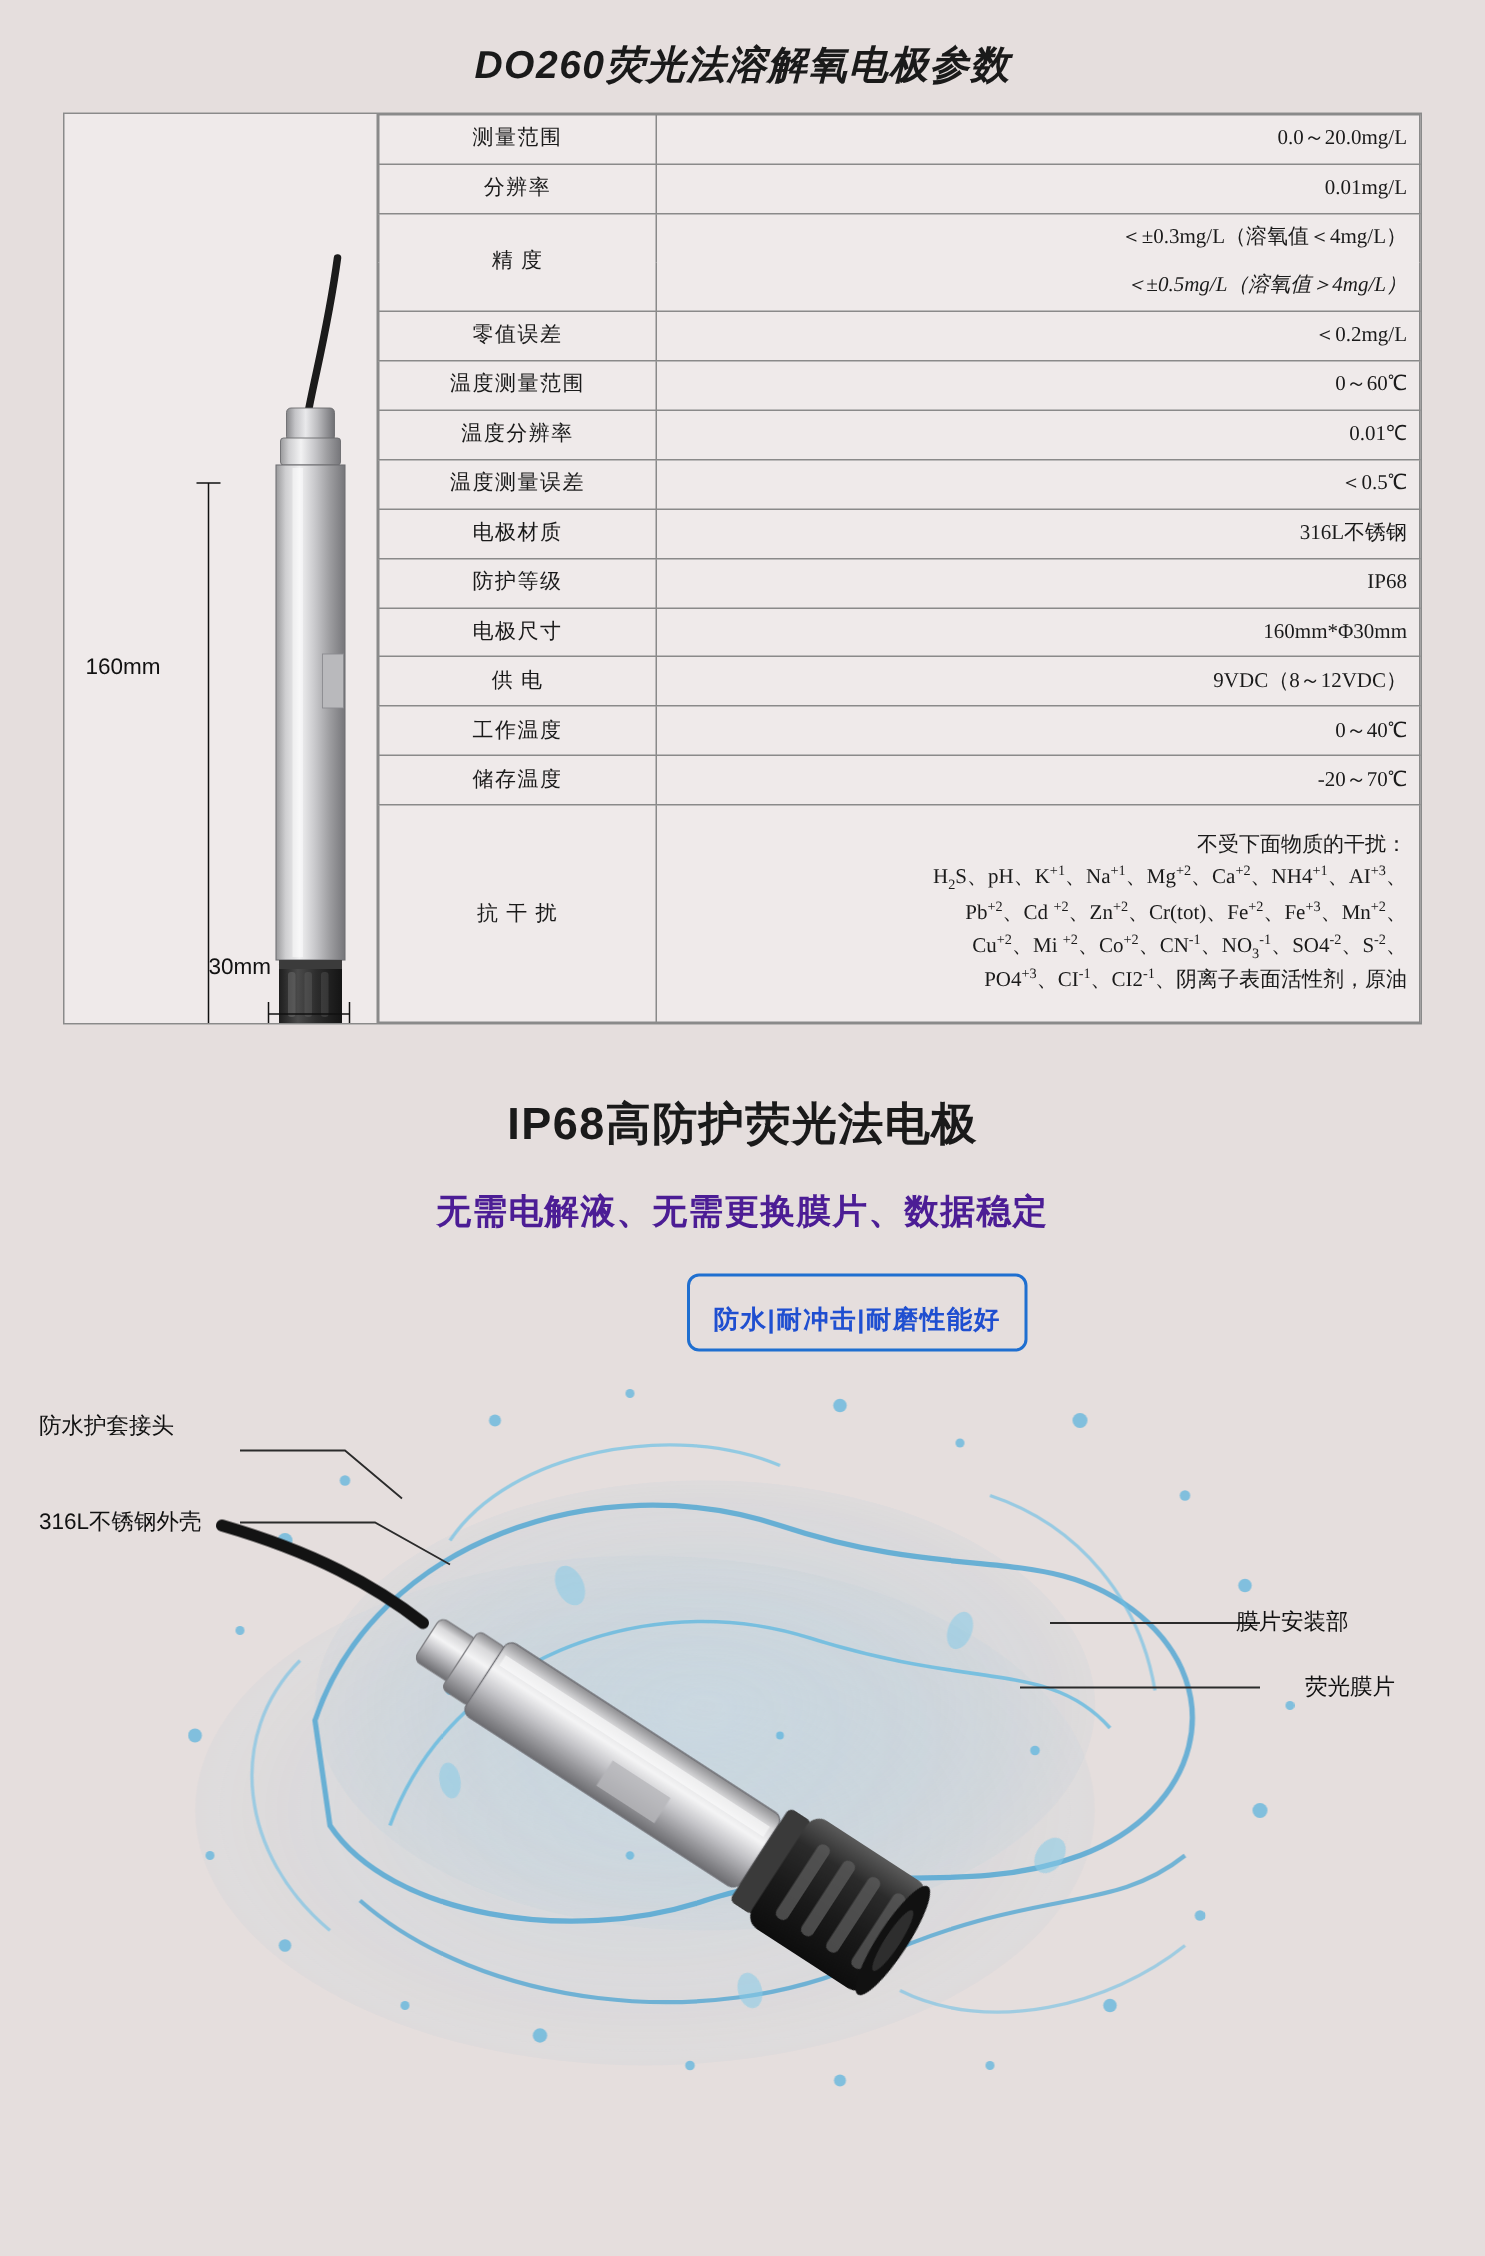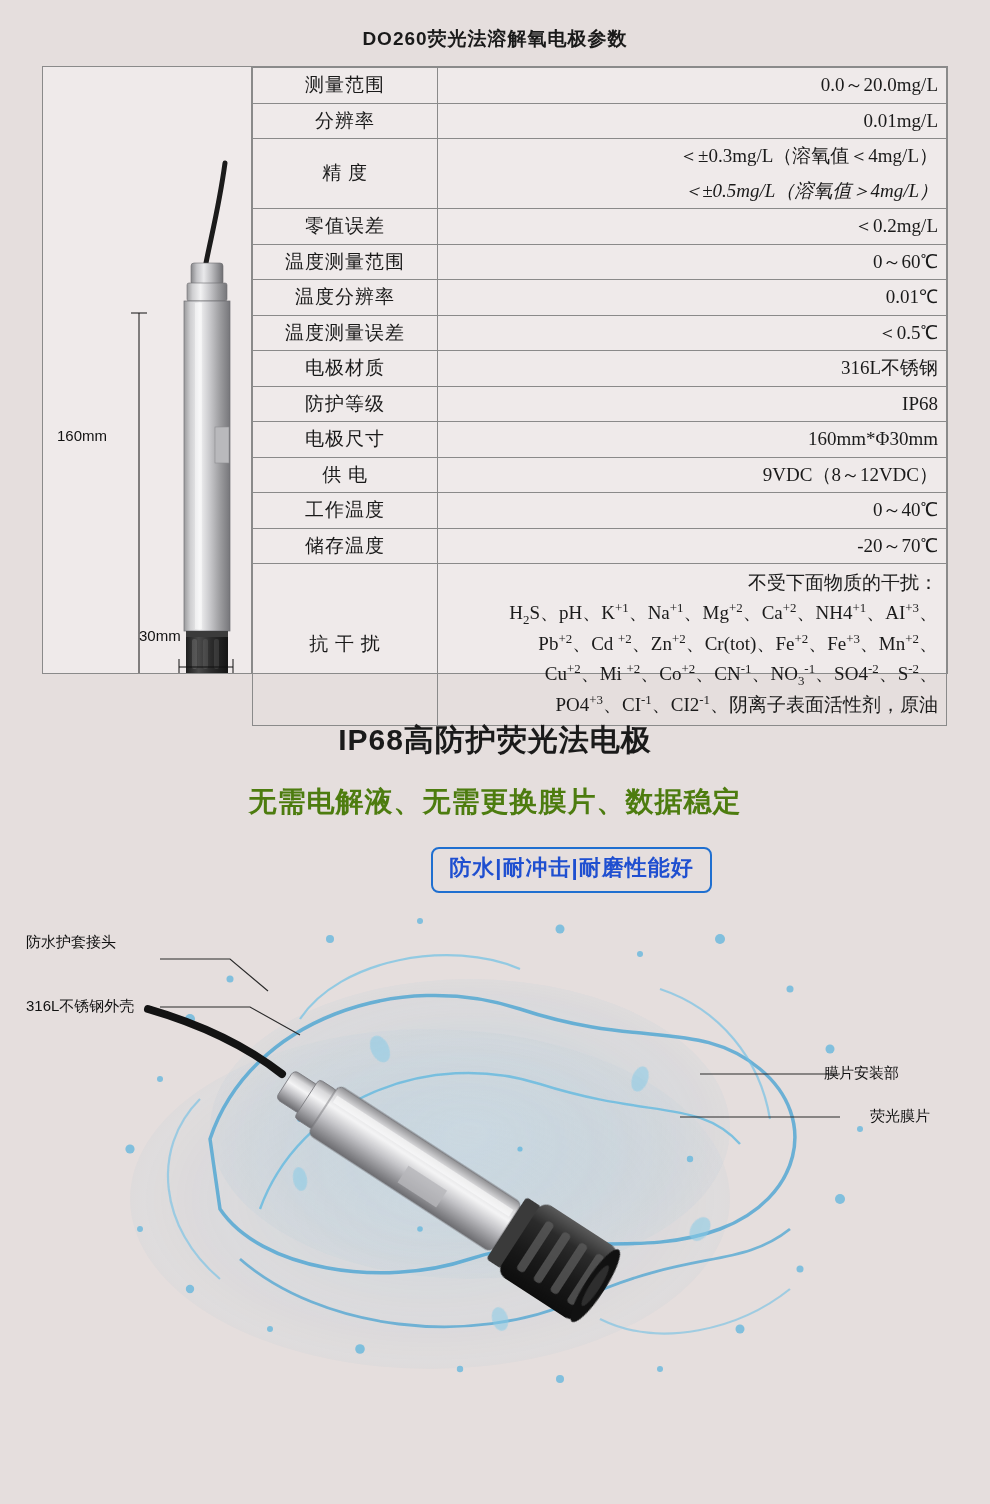--- a/index.html
+++ b/index.html
@@ -12,26 +12,27 @@
     background: #e5dedd;
     font-family: "Liberation Sans", sans-serif;
     color: #1a1a1a;
     position: relative;
     overflow: hidden;
   }
 
   
   .spec-title {
     text-align: center;
-    font-size: 19px;
+    font-size: 26px;
     font-weight: bold;
     letter-spacing: 1px;
     padding-top: 26px;
     padding-bottom: 14px;
     font-family: "Liberation Sans", sans-serif;
+    font-style: italic;
   }
 
   .spec-block {
     margin: 0 42px 0 42px;
     border: 1px solid #8a8a8a;
     background: #efeaea;
     display: flex;
     height: 608px;
     box-sizing: border-box;
   }
@@ -40,21 +41,21 @@
     width: 208px;
     border-right: 1px solid #8a8a8a;
     position: relative;
     flex: none;
   }
 
   .spec-table {
     flex: 1;
     border-collapse: collapse;
     font-family: "Liberation Serif", serif;
-    font-size: 19px;
+    font-size: 14px;
     padding-left: 21px;
   }
   .spec-table td {
     border: 1px solid #8a8a8a;
     padding: 3px 8px;
     vertical-align: middle;
     line-height: 1.5;
   }
   .spec-table td.k {
     width: 168px;
@@ -103,40 +104,40 @@
   
   .mid-title {
     text-align: center;
     font-size: 30px;
     font-weight: bold;
     letter-spacing: 1px;
     margin-top: 46px;
   }
   .mid-sub {
     text-align: center;
-    font-size: 28px;
+    font-size: 23px;
     font-weight: bold;
     letter-spacing: 1px;
     margin-top: 22px;
-    color: #4d7c0f;
+    color: #4c1d95;
   }
 
   .badge-row {
     display: flex;
     justify-content: center;
     margin-top: 26px;
     padding-left: 120px;
   }
   .badge {
     border: 2px solid #1f6fd0;
     border-radius: 8px;
     color: #1f4fd0;
-    font-size: 22px;
+    font-size: 17px;
     font-weight: bold;
-    padding: 4px 16px 8px 16px;
+    padding: 17px 16px 8px 16px;
     letter-spacing: 1px;
     background: transparent;
     margin-left: 33px;
   }
 
   
   .photo-area {
     position: relative;
     height: 560px;
     margin-top: 6px;

